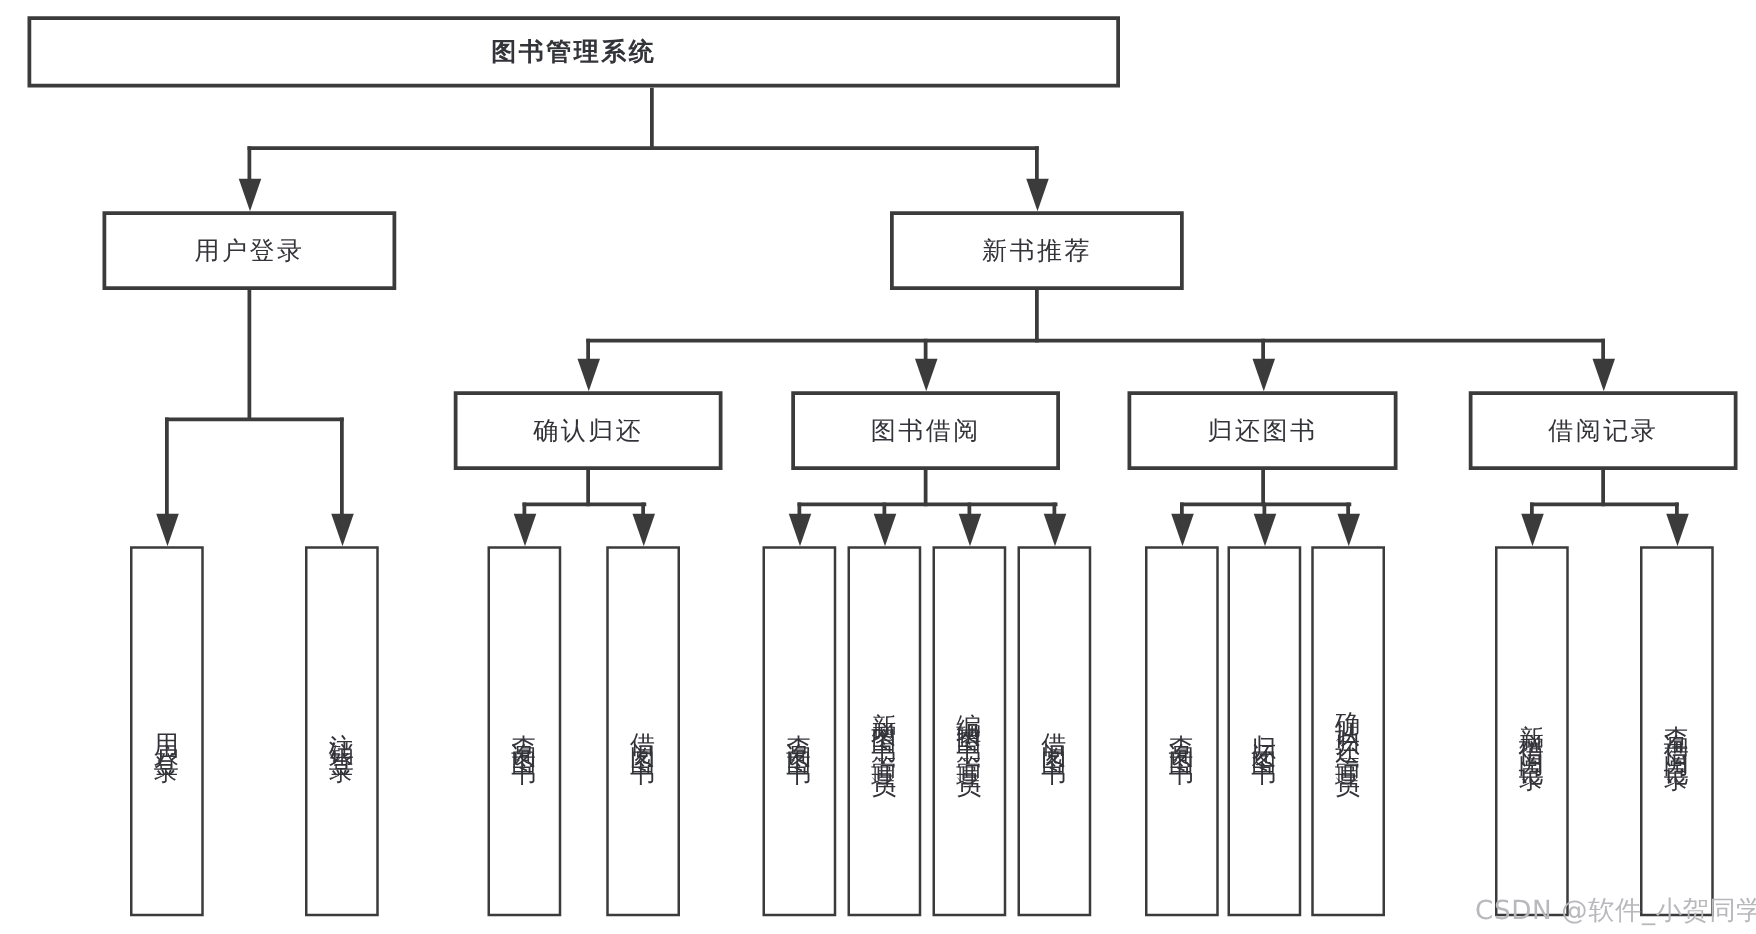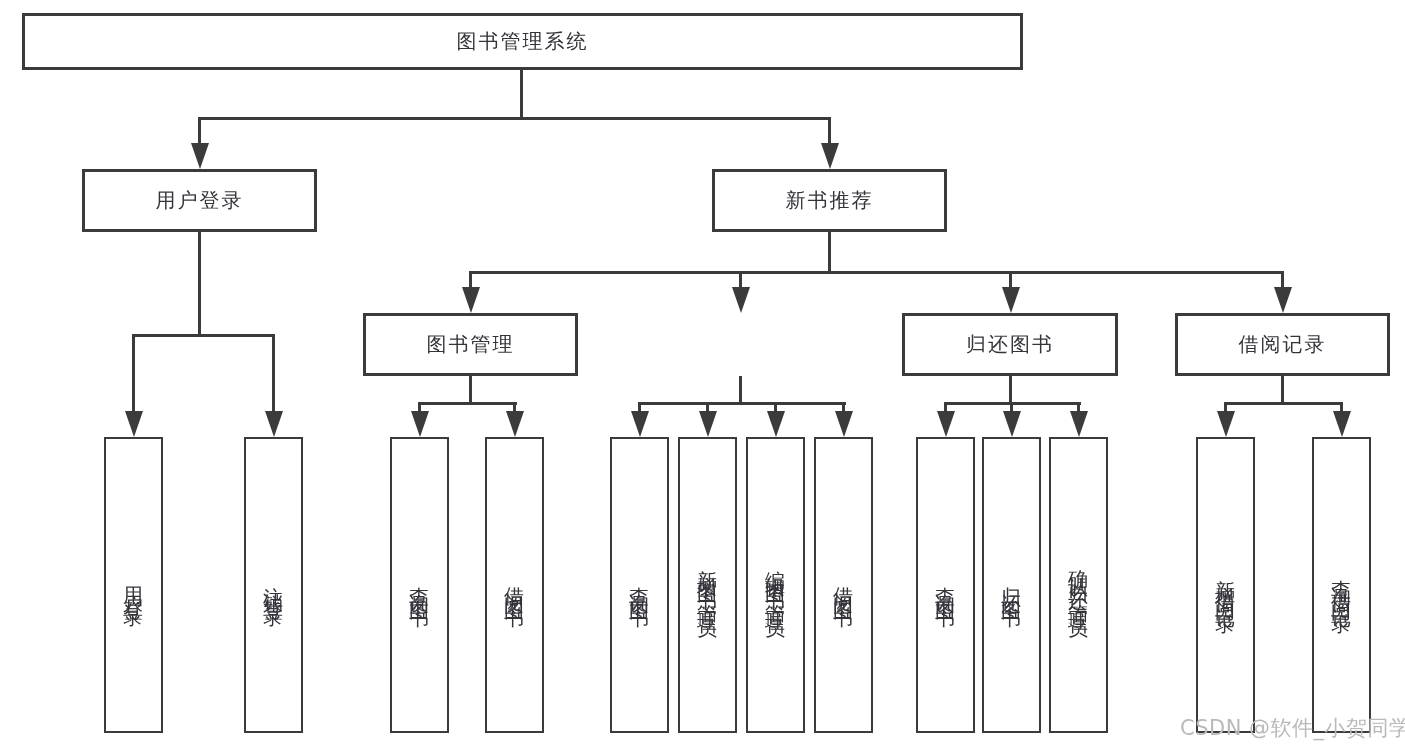--- a/index.html
+++ b/index.html
@@ -120,33 +120,36 @@
   <div class="vline" style="left:1077px; top:402px; height:12px;"></div>
   <div class="arrow" style="left:1070px; top:411px;"></div>
 
   <div class="vline" style="left:1281px; top:376px; height:29px;"></div>
   <div class="hline" style="left:1224px; top:402px; width:119px;"></div>
   <div class="vline" style="left:1224px; top:402px; height:12px;"></div>
   <div class="arrow" style="left:1217px; top:411px;"></div>
   <div class="vline" style="left:1340px; top:402px; height:12px;"></div>
   <div class="arrow" style="left:1333px; top:411px;"></div>
 
-  <div class="node" style="left:22px; top:13px; width:1001px; height:57px;">
+  <div class="node" style="left:22px; top:13px; width:874px; height:57px;font-weight:bold;">
     <span>图书管理系统</span>
   </div>
 
   <div class="node" style="left:82px; top:169px; width:235px; height:63px;">
     <span>用户登录</span>
   </div>
   <div class="node" style="left:712px; top:169px; width:235px; height:63px;">
     <span>新书推荐</span>
   </div>
 
   <div class="node" style="left:363px; top:313px; width:215px; height:63px;">
-    <span>图书管理</span>
+    <span>确认归还</span>
+  </div>
+  <div class="node" style="left:633px; top:313px; width:215px; height:63px;">
+    <span>图书借阅</span>
   </div>
   <div class="node" style="left:902px; top:313px; width:216px; height:63px;">
     <span>归还图书</span>
   </div>
   <div class="node" style="left:1175px; top:313px; width:215px; height:63px;">
     <span>借阅记录</span>
   </div>
 
   <div class="node leaf" style="left:104px; top:437px; width:59px; height:296px;">
     <span class="vtext">用户登录</span>

